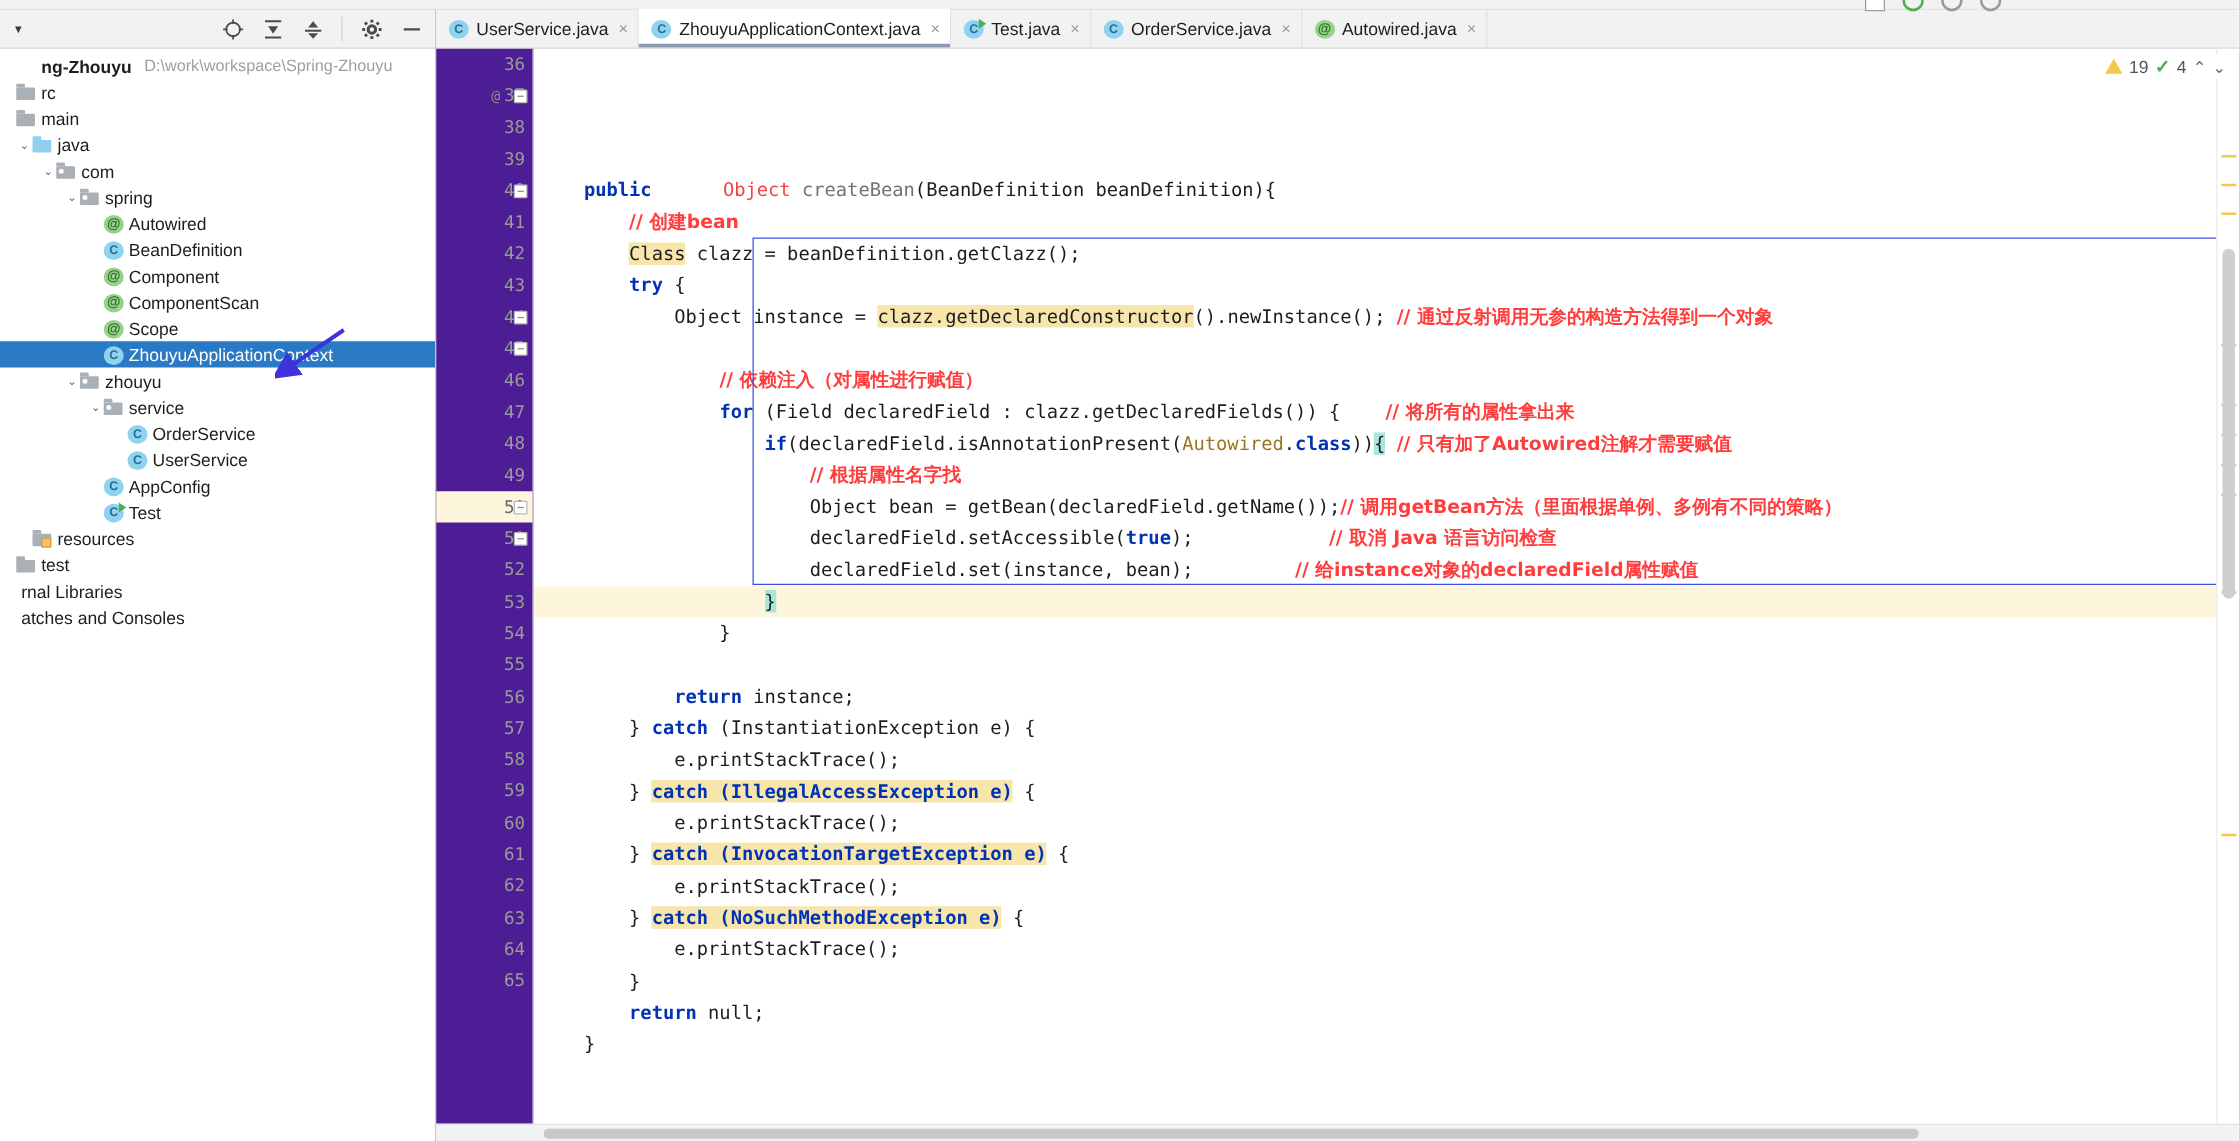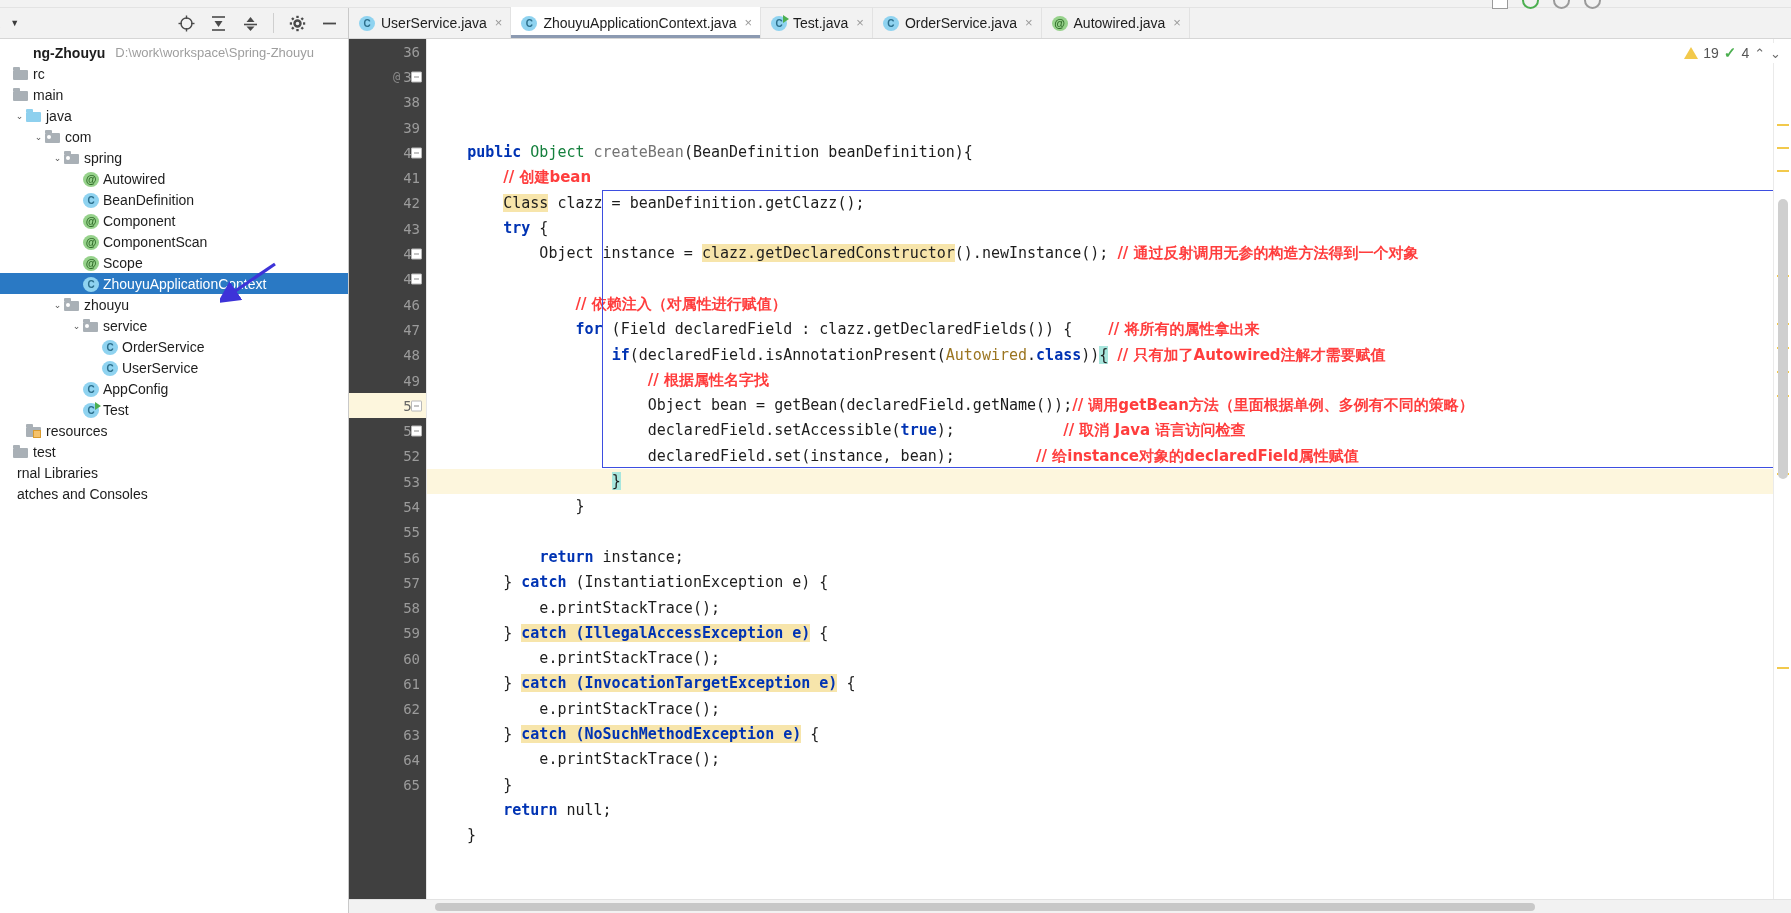--- a/index.html
+++ b/index.html
@@ -91,42 +91,42 @@
   }
   .tab.active { background: #ffffff; }
   .tab.active::after {
     content:""; position:absolute; left:0; right:0; bottom:0; height:3px; background:#8c9ab1;
   }
   .tab .x { color: #9a9a9a; font-size: 13px; margin-left: 2px; }
 
   .editor-main { flex: 1 1 auto; display: flex; min-height: 0; position: relative; }
 
   .gutter {
-    width: 78px; flex: 0 0 78px; background: #404040;
+    width: 78px; flex: 0 0 78px; background: #4c1d95;
     border-right: 1px solid #e6e6e6; position: relative;
     font-family: "DejaVu Sans Mono", monospace; font-size: 14px; color: #9b9b9b;
   }
   .gline { height: 25.3px; display:flex; align-items:center; justify-content:flex-end; padding-right: 6px; position: relative; }
   .gline.cur { background:#fdf6dd; color:#666; }
   .gat { position:absolute; left:44px; top:50%; transform:translateY(-50%); color:#8a8a8a; font-size:12px; }
   .gfold { position:absolute; left:62px; top:50%; transform:translateY(-50%);
            width:11px; height:11px; border:1px solid #b8b8b8; background:#fff; border-radius:1px; }
   .gfold::after { content:""; position:absolute; left:2px; top:4px; width:5px; height:1px; background:#8a8a8a; }
 
   .code {
     flex: 1 1 auto; position: relative; overflow: hidden;
     font-family: "DejaVu Sans Mono", monospace; font-size: 15px; line-height: 25.3px;
     white-space: pre; padding-left: 0px; color: #1d1d1d;
   }
   .cl { height: 25.3px; position: relative; padding-left: 4px; }
   .cl.cur { background: #fdf6dd; }
 
   
   .kw   { color: #0033b3; font-weight: 600; }
-  .typ  { color: #15803d; }
+  .typ  { color: #ef4444; margin-left: 48px; }
   .mth  { color: #737373; }
   .cmtz { color: #ff3d3d; font-weight: 700; font-family: "DejaVu Sans", sans-serif; text-align: center; }
   .ann  { color: #9b7520; }
   .hl-search { background: #f7e5ab; }
   .hl-brace  { background: #a8e6dd; }
 
   
   .sel-rect {
     position: absolute; border: 1px solid #3d4ee0; pointer-events: none;
   }

